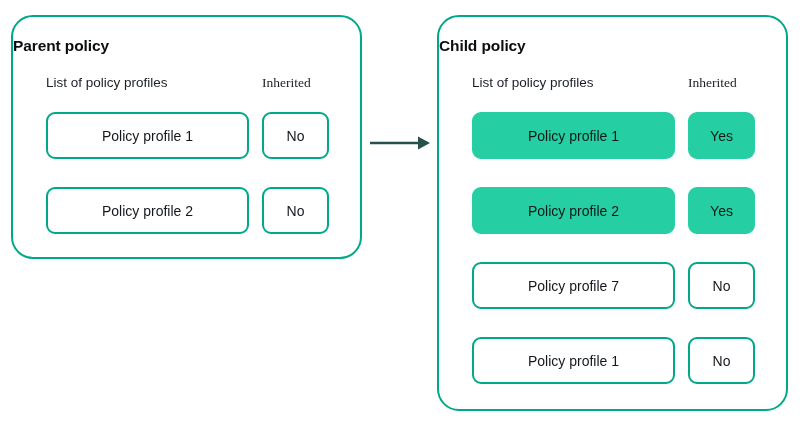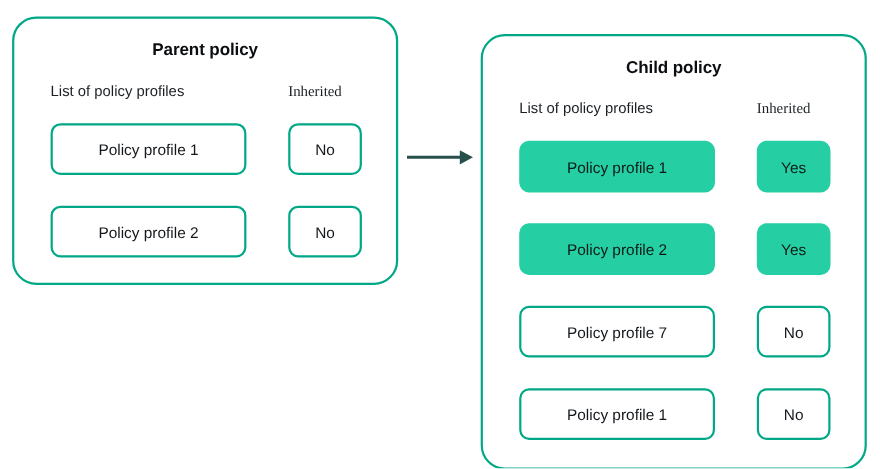--- a/index.html
+++ b/index.html
@@ -33,28 +33,26 @@
     left: 11px;
     top: 15px;
     width: 351px;
     height: 244px;
   }
   #panel-child {
     left: 437px;
     top: 15px;
     width: 351px;
     height: 396px;
-    margin-top: 16px;
   }
 
   .panel-title {
     position: absolute;
     left: 0;
     right: 0;
-    text-align: center;
     font-size: 15.5px;
     font-weight: bold;
     letter-spacing: -0.1px;
     color: #0b0e11;
   }
   #panel-parent .panel-title { top: 20px; }
   #panel-child  .panel-title { top: 20px; }
 
   
   .col-headers {
@@ -107,21 +105,21 @@
     background: #ffffff;
     display: flex;
     align-items: center;
     justify-content: center;
     font-size: 14px;
     color: #14181c;
     white-space: nowrap;
   }
   .cell.profile {
     left: 33px;
-    width: 178px;
+    width: 203px;
   }
   .cell.inherited {
     left: 249px;
     width: 67px;
     text-align: center;
   }
   .cell.filled {
     background: #26cfa3;
     border-color: #26cfa3;
     color: #0b1a17;

